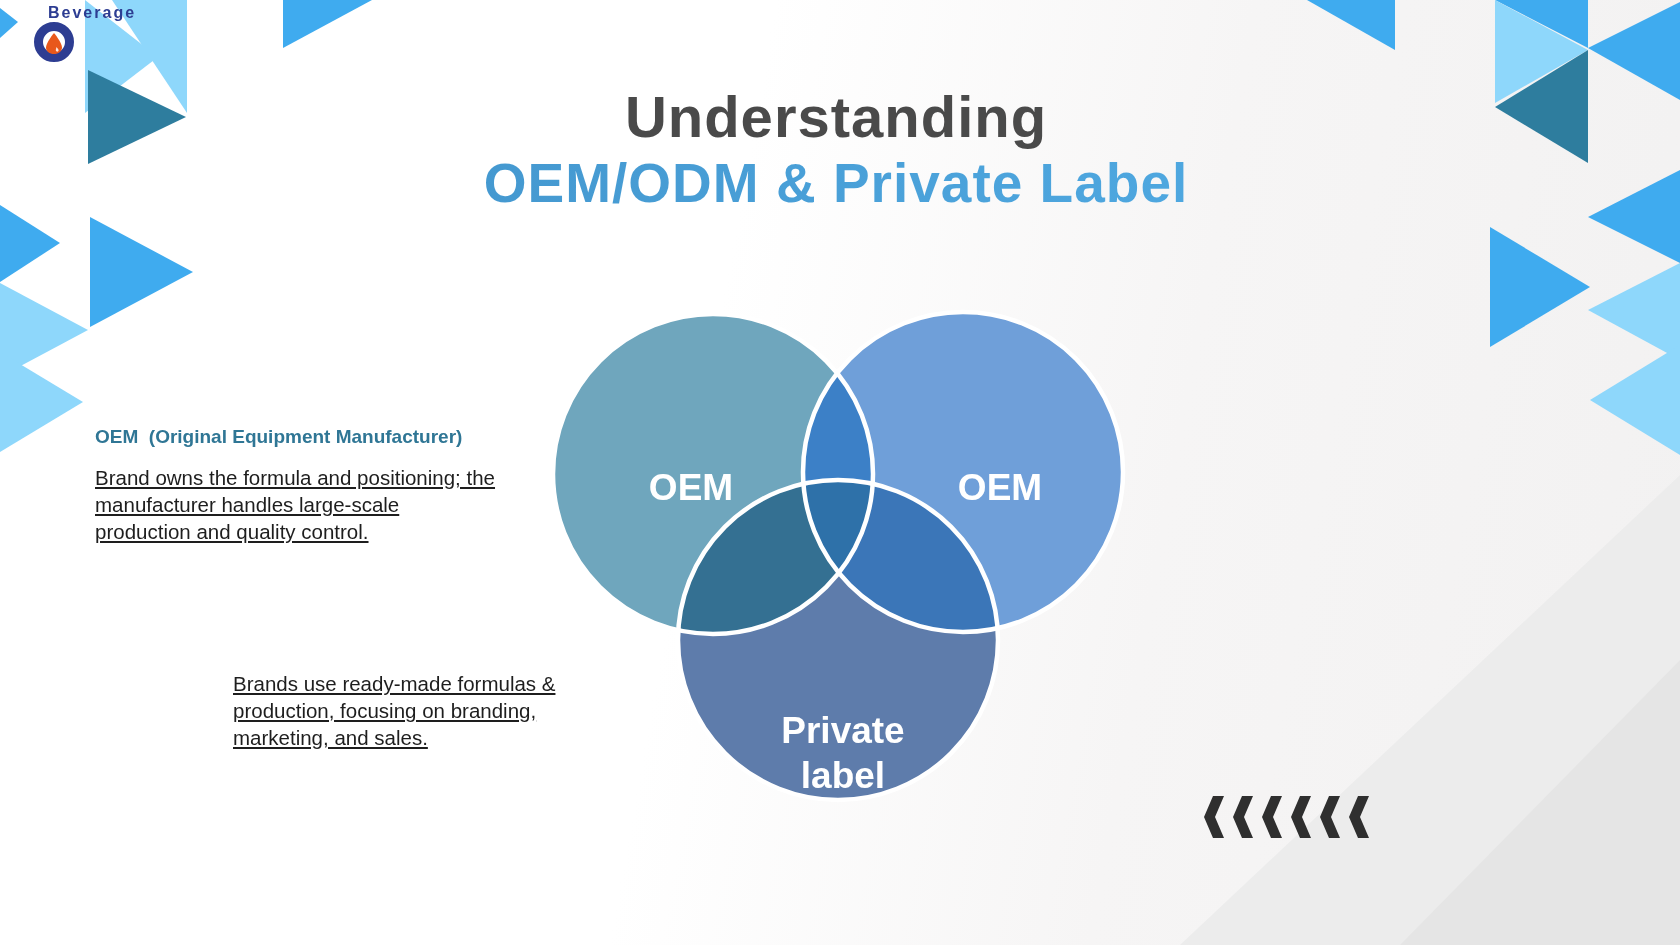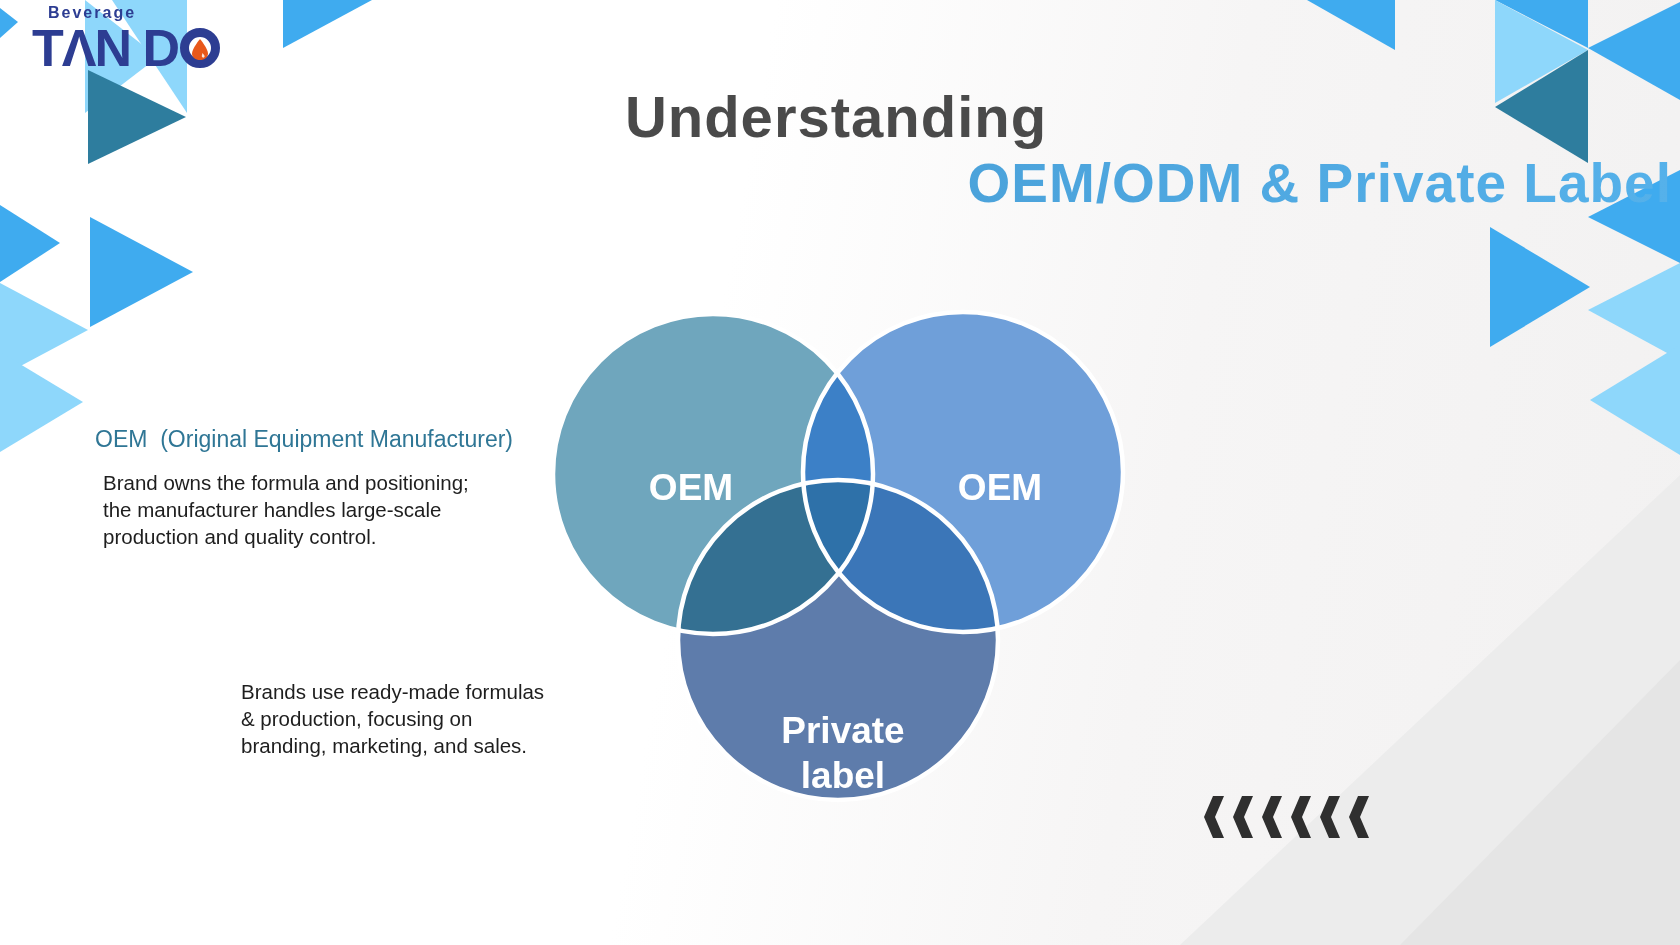--- a/index.html
+++ b/index.html
@@ -14,26 +14,26 @@
   .logo-name{font-size:52px;font-weight:bold;letter-spacing:-2px;line-height:1;display:flex;align-items:center;}
   .logo-o{display:inline-block;width:40px;height:40px;border:9px solid #2d3d92;border-radius:50%;
           margin-left:2px;position:relative;background:#fff;box-sizing:border-box;}
   .logo-o svg{position:absolute;left:3px;top:2px;}
 
   
   .title{position:absolute;left:0;top:88px;width:1672px;text-align:center;line-height:1;}
   .title-line1{font-size:58px;font-weight:bold;letter-spacing:1px;color:#4a4a4a;margin:0;}
   .title-line2{font-size:55px;font-weight:bold;letter-spacing:1px;margin:10px 0 0 0;
                background:linear-gradient(90deg,#3e8fc6 0%,#55b1ea 100%);
-               -webkit-background-clip:text;background-clip:text;color:transparent;text-align:right;}
+               -webkit-background-clip:text;background-clip:text;color:transparent;}
 
   
   .section{position:absolute;}
-  .section h3{margin:0 4px 16px 0;font-size:23px;font-weight:normal;color:#2f7695;white-space:nowrap;}
-  .section p{margin:8px;font-size:20.5px;line-height:27px;color:#1e1e1e;}
+  .section h3{margin:0 4px 16px 0;font-size:19px;font-weight:bold;color:#2f7695;white-space:nowrap;}
+  .section p{margin:0;font-size:20.5px;line-height:27px;color:#1e1e1e;text-decoration:underline;}
   .sec-oem{left:95px;top:426px;width:400px;}
   .sec-private{left:233px;top:670px;width:330px;}
   .sec-private h3{margin-left:15px;}
   .sec-odm{left:1172px;top:450px;width:400px;}
 </style>
 </head>
 <body>
 
 <div class="slide">
 
@@ -112,21 +112,20 @@
       <path transform="translate(1262,796)" d="M20,0 L9,0 L0,21 L9,42 L20,42 L11,21 Z"></path>
       <path transform="translate(1291,796)" d="M20,0 L9,0 L0,21 L9,42 L20,42 L11,21 Z"></path>
       <path transform="translate(1320,796)" d="M20,0 L9,0 L0,21 L9,42 L20,42 L11,21 Z"></path>
       <path transform="translate(1349,796)" d="M20,0 L9,0 L0,21 L9,42 L20,42 L11,21 Z"></path>
     </g>
   </svg>
 
   <div class="logo">
     <div class="logo-tagline">Beverage</div>
     <div class="logo-name">
-      <span>TΛN D</span>
         <span class="logo-o">
           <svg width="16" height="21" viewBox="0 0 16 21">
             <path d="M8,0 C8,0 16,9.5 16,14.5 C16,18.5 12.4,21 8,21 C3.6,21 0,18.5 0,14.5 C0,9.5 8,0 8,0 Z" fill="#e8581b"></path>
             <path d="M10.5,14 C11.5,15.5 12.6,16.2 12.6,17.2 C12.6,18.2 11.8,18.8 10.9,18.6 C10,18.4 9.6,17.3 9.9,16.2 Z" fill="#ffffff" opacity="0.85"></path>
           </svg>
         </span>
     </div>
   </div>
 
   <div class="title">

